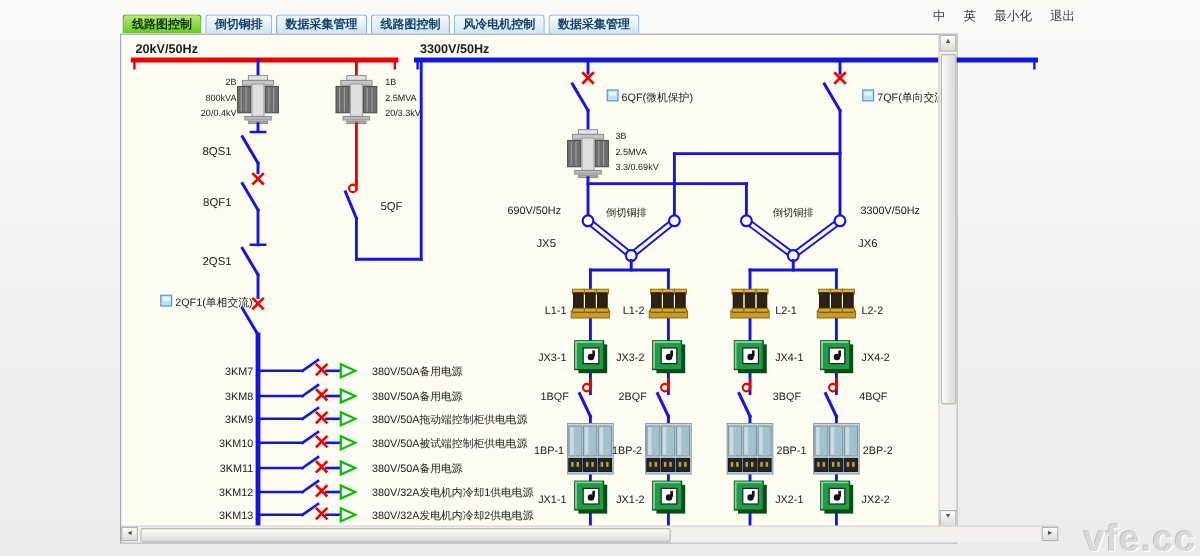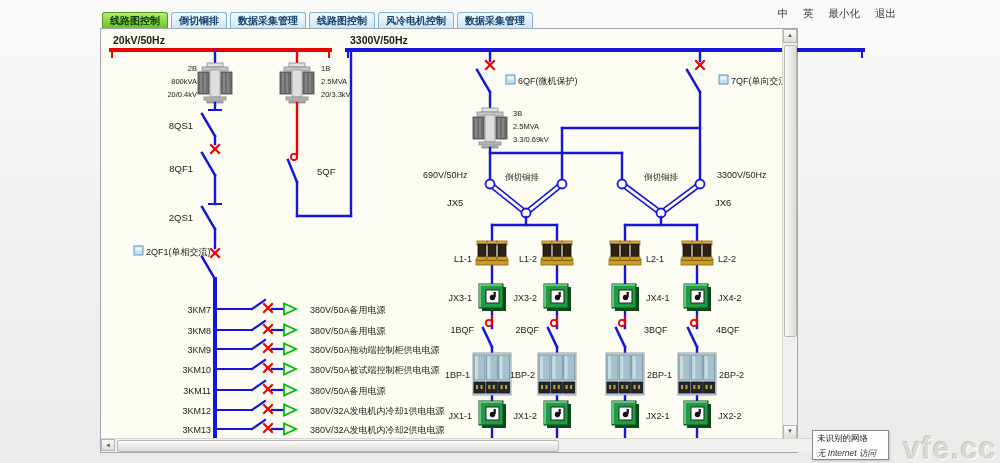--- a/index.html
+++ b/index.html
@@ -500,19 +500,15 @@
       <div class="vthumb"></div>
       <div class="sbtn down">▼</div>
     </div>
     <div class="hscroll">
       <div class="sbtn left">◄</div>
       <div class="hthumb"></div>
       <div class="sbtn right">►</div>
     </div>
   </div>
 
-  <div class="net-tooltip">
-    <div class="l1">未识别的网络</div>
-    <div class="l2">无 Internet 访问</div>
-  </div>
 
   <div class="watermark">vfe.cc</div>
 </div>
 
 </body></html>

